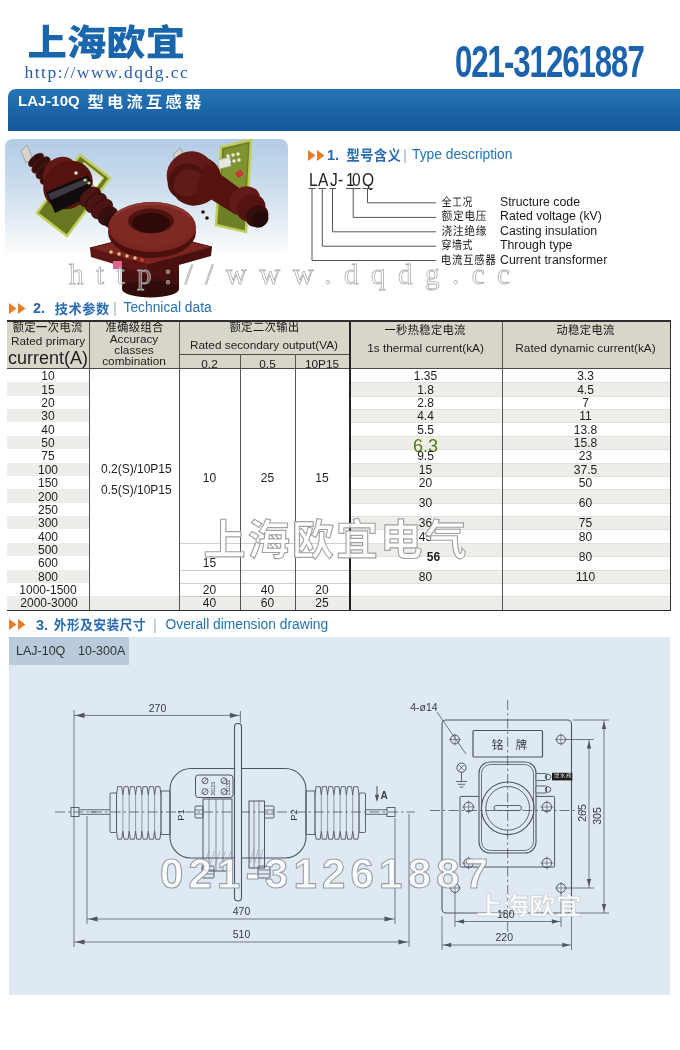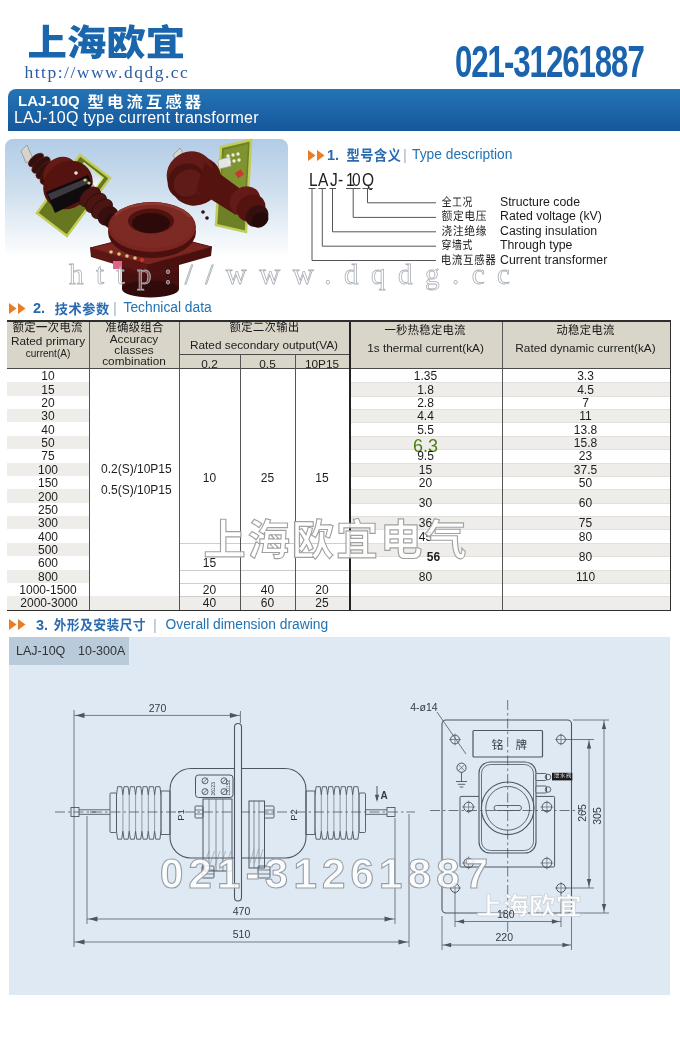--- a/index.html
+++ b/index.html
@@ -9,21 +9,20 @@
 <svg style="position:absolute;left:29.0px;top:23.5px" width="158" height="41" viewBox="0 0 158 41">
       <path d="M13.8 0.8V28.0H-0.0V33.4H36.4V28.0H20.0V16.3H33.6V10.9H20.0V0.8Z M41.4 4.6C43.7 5.8 46.8 7.6 48.3 8.8L51.6 4.8C50.0 3.6 46.8 2.0 44.6 1.0ZM39.1 14.9C41.3 16.0 44.2 17.8 45.5 19.1L48.8 15.1C47.4 13.9 44.4 12.2 42.2 11.3ZM40.1 31.8 45.1 34.6C46.8 30.9 48.5 26.8 50.0 22.9L45.6 20.0C43.9 24.4 41.7 28.9 40.1 31.8ZM60.3 15.5C60.9 16.1 61.6 16.8 62.3 17.4H58.7L59.0 14.9H61.5ZM54.5 0.3C53.3 4.3 51.0 8.5 48.4 11.0C49.8 11.7 52.2 13.1 53.3 14.0L53.9 13.2L53.4 17.4H49.3V22.2H52.7C52.3 24.9 51.9 27.5 51.4 29.6H67.1C67.0 29.8 66.9 30.0 66.8 30.1C66.4 30.6 66.0 30.7 65.4 30.7C64.6 30.7 63.2 30.7 61.6 30.6C62.4 31.8 63.0 33.7 63.1 34.9C64.9 35.0 66.8 35.0 68.0 34.8C69.4 34.5 70.5 34.1 71.4 32.8C71.9 32.2 72.3 31.2 72.6 29.6H75.5V25.1H73.2L73.5 22.2H76.4V17.4H73.8L74.0 12.5C74.0 11.8 74.1 10.3 74.1 10.3H55.9L56.9 8.5H75.3V3.8H59.3L60.1 1.7ZM59.2 23.0C60.0 23.6 60.9 24.4 61.7 25.1H57.6L58.0 22.2H60.5ZM64.4 14.9H68.7L68.6 17.4H65.8L66.6 16.9C66.0 16.4 65.2 15.5 64.4 14.9ZM63.6 22.2H68.3L68.0 25.1H65.4L66.3 24.5C65.7 23.8 64.6 23.0 63.6 22.2Z M88.2 18.7C87.3 20.6 86.3 22.3 85.1 23.8V13.9C86.2 15.4 87.2 17.1 88.2 18.7ZM97.2 2.9H79.6V33.9H97.0V32.8C97.8 33.7 98.7 34.7 99.1 35.5C102.3 32.8 104.3 29.7 105.6 26.5C107.2 29.9 109.3 32.6 112.3 35.1C113.0 33.7 114.6 32.1 115.9 31.1C111.5 27.7 109.2 23.6 107.6 17.1L107.7 14.6V11.5H102.9L103.4 10.1H109.8C109.3 12.3 108.6 14.4 108.1 15.9L112.5 17.2C113.8 14.3 115.1 10.0 116.1 6.1L112.3 5.1L111.5 5.3H104.9C105.2 3.9 105.5 2.5 105.7 1.0L100.4 0.3C99.7 5.6 98.1 10.9 95.4 14.0C96.7 14.6 99.0 16.0 100.0 16.8C100.9 15.6 101.7 14.2 102.5 12.5V14.5C102.5 18.5 101.8 25.1 97.0 30.1V29.1H85.1V26.7C86.1 27.5 87.1 28.3 87.7 28.8C88.9 27.4 90.0 25.7 91.1 23.9C91.9 25.4 92.4 26.8 92.9 28.0L97.7 25.6C96.9 23.5 95.5 20.9 93.8 18.2C95.0 15.3 96.1 12.2 96.9 9.0L91.9 8.1C91.5 9.8 91.0 11.5 90.4 13.1C89.4 11.7 88.4 10.2 87.4 8.9L85.1 10.0V7.7H97.2Z M118.7 29.4V34.2H154.0V29.4H146.5V10.6H125.9V29.4ZM131.4 29.4V27.4H140.6V29.4ZM131.4 21.3H140.6V23.1H131.4ZM131.4 17.0V15.2H140.6V17.0ZM132.5 1.2C132.9 2.0 133.3 3.0 133.5 4.0H119.2V13.3H124.8V8.8H147.6V13.3H153.5V4.0H139.8C139.5 2.8 138.8 1.2 138.1 0.0Z" fill="#1a66ad"></path>
     </svg>
 <div class="t" style="left:24.5px;top:61.5px;font-family:'Liberation Serif',serif;font-size:17.5px;letter-spacing:1.5px;color:#2a5da6;">http://www.dqdg.cc</div>
 <div class="t" id="phone" style="left:455px;top:37.3px;font-size:44px;font-weight:bold;color:#1b63ad;transform:scaleX(0.71);transform-origin:0 0;letter-spacing:-1.5px;">021-31261887</div>
 <div style="position:absolute;left:8px;top:89px;width:672px;height:42px;background:linear-gradient(#2474b6,#15579b);border-radius:8px 0 0 0;"></div>
 <div class="t" style="left:18px;top:92px;font-size:15px;font-weight:bold;color:#fff;">LAJ-10Q</div>
 <svg style="position:absolute;left:87.5px;top:94.2px" width="117" height="19" viewBox="0 0 117 19">
       <path d="M9.5 1.0V6.5H11.3V1.0ZM12.5 0.3V7.2C12.5 7.4 12.4 7.4 12.2 7.4C12.0 7.5 11.1 7.5 10.4 7.4C10.6 7.9 10.9 8.7 11.0 9.1C12.1 9.1 13.0 9.1 13.6 8.8C14.2 8.6 14.4 8.1 14.4 7.2V0.3ZM5.4 2.4V4.1H4.0V2.4ZM1.9 9.9V11.7H6.6V13.0H0.2V14.8H15.1V13.0H8.7V11.7H13.4V9.9H8.7V8.6H7.3V5.8H8.8V4.1H7.3V2.4H8.4V0.6H0.9V2.4H2.2V4.1H0.3V5.8H2.0C1.8 6.6 1.2 7.4 0.0 8.0C0.3 8.2 1.0 9.0 1.3 9.3C2.9 8.4 3.6 7.1 3.9 5.8H5.4V8.9H6.6V9.9Z M26.0 7.7V9.2H22.8V7.7ZM28.1 7.7H31.3V9.2H28.1ZM26.0 5.9H22.8V4.3H26.0ZM28.1 5.9V4.3H31.3V5.9ZM20.7 2.4V12.0H22.8V11.1H26.0V11.9C26.0 14.4 26.6 15.1 28.9 15.1C29.4 15.1 31.5 15.1 32.0 15.1C34.0 15.1 34.6 14.2 34.9 11.6C34.4 11.5 33.8 11.2 33.3 11.0V2.4H28.1V0.2H26.0V2.4ZM32.9 11.1C32.8 12.7 32.6 13.1 31.8 13.1C31.4 13.1 29.5 13.1 29.1 13.1C28.2 13.1 28.1 13.0 28.1 12.0V11.1Z M47.7 8.1V14.6H49.4V8.1ZM44.9 8.1V9.6C44.9 10.9 44.6 12.6 42.7 13.9C43.2 14.2 43.9 14.8 44.1 15.2C46.4 13.6 46.6 11.4 46.6 9.6V8.1ZM50.4 8.1V12.9C50.4 14.0 50.5 14.3 50.8 14.6C51.1 14.9 51.5 15.0 51.9 15.0C52.2 15.0 52.5 15.0 52.8 15.0C53.1 15.0 53.5 14.9 53.7 14.8C53.9 14.6 54.1 14.4 54.2 14.1C54.3 13.7 54.4 12.9 54.4 12.2C54.0 12.0 53.4 11.7 53.1 11.4C53.1 12.2 53.1 12.7 53.0 13.0C53.0 13.2 53.0 13.4 52.9 13.4C52.9 13.5 52.8 13.5 52.7 13.5C52.6 13.5 52.5 13.5 52.4 13.5C52.4 13.5 52.3 13.4 52.3 13.4C52.2 13.3 52.2 13.2 52.2 12.9V8.1ZM39.5 1.7C40.6 2.2 41.9 3.0 42.5 3.6L43.7 2.0C43.0 1.4 41.6 0.7 40.6 0.3ZM38.9 6.2C39.9 6.6 41.3 7.4 41.9 7.9L43.0 6.3C42.3 5.8 41.0 5.1 39.9 4.7ZM39.2 13.8 40.8 15.1C41.8 13.5 42.9 11.7 43.7 10.0L42.3 8.7C41.3 10.6 40.0 12.6 39.2 13.8ZM47.4 0.5C47.6 0.9 47.8 1.5 48.0 2.0H43.7V3.8H46.5C46.0 4.4 45.4 5.1 45.1 5.4C44.8 5.7 44.2 5.8 43.8 5.9C44.0 6.3 44.2 7.2 44.3 7.7C44.9 7.5 45.8 7.4 52.0 6.9C52.3 7.3 52.5 7.7 52.7 8.0L54.2 7.0C53.7 6.1 52.6 4.8 51.7 3.8H54.0V2.0H50.0C49.8 1.4 49.5 0.6 49.2 0.0ZM50.0 4.4 50.8 5.4 47.2 5.6C47.7 5.0 48.2 4.4 48.7 3.8H51.1Z M58.6 13.0V14.9H73.6V13.0H69.8C70.2 10.3 70.7 7.2 70.9 4.8L69.4 4.6L69.1 4.7H64.4L64.8 2.6H73.1V0.7H59.1V2.6H62.6C62.1 5.3 61.3 8.7 60.7 10.9H68.1L67.7 13.0ZM64.0 6.5H68.7L68.3 9.1H63.4Z M81.4 3.9V5.2H86.4V3.9ZM81.4 10.7V13.1C81.4 14.6 82.0 15.1 84.3 15.1C84.8 15.1 87.0 15.1 87.5 15.1C89.4 15.1 90.0 14.5 90.2 12.3C89.7 12.2 88.8 12.0 88.4 11.7C88.3 13.3 88.2 13.5 87.3 13.5C86.8 13.5 85.0 13.5 84.5 13.5C83.6 13.5 83.4 13.5 83.4 13.0V10.7ZM84.1 10.6C84.8 11.3 85.7 12.3 86.1 13.0L87.7 12.2C87.3 11.6 86.3 10.6 85.6 9.9ZM89.6 11.2C90.2 12.2 91.0 13.6 91.3 14.4L93.2 13.8C92.8 12.9 92.0 11.6 91.4 10.6ZM79.4 10.9C79.0 11.9 78.4 13.1 77.8 13.9L79.7 14.7C80.2 13.8 80.8 12.5 81.2 11.6ZM83.0 7.1H84.8V8.3H83.0ZM81.4 5.8V9.6H86.3V9.1C86.7 9.4 87.2 9.9 87.4 10.2C87.9 10.0 88.3 9.6 88.7 9.3C89.3 10.0 90.1 10.4 91.1 10.4C92.5 10.4 93.1 9.8 93.3 7.5C92.8 7.4 92.2 7.1 91.8 6.7C91.7 8.1 91.6 8.7 91.2 8.7C90.8 8.7 90.4 8.4 90.0 8.0C91.0 6.9 91.9 5.5 92.4 4.0L90.7 3.5C90.3 4.5 89.8 5.4 89.2 6.2C89.0 5.4 88.8 4.3 88.7 3.1H93.0V1.6H91.5L91.9 1.3C91.5 0.9 90.8 0.4 90.2 0.0L89.1 0.8C89.4 1.0 89.7 1.3 90.1 1.6H88.6L88.6 0.1H86.7L86.7 1.6H79.1V4.0C79.1 5.7 79.0 7.9 77.8 9.6C78.2 9.8 78.9 10.4 79.2 10.8C80.7 8.9 81.0 6.0 81.0 4.1V3.1H86.9C87.0 4.9 87.3 6.5 87.8 7.7C87.3 8.2 86.8 8.5 86.3 8.8V5.8Z M100.5 2.4H102.3V3.8H100.5ZM107.4 2.4H109.4V3.8H107.4ZM106.7 6.0C107.3 6.2 107.9 6.5 108.4 6.9H104.7C105.0 6.5 105.2 6.0 105.4 5.6L104.2 5.4V0.7H98.7V5.5H103.4C103.1 5.9 102.8 6.4 102.5 6.9H97.5V8.5H100.7C99.8 9.3 98.6 10.0 97.1 10.5C97.4 10.8 97.9 11.6 98.1 12.0L98.7 11.8V15.3H100.5V14.9H102.3V15.2H104.2V10.2H101.6C102.2 9.7 102.9 9.1 103.4 8.5H106.2C106.7 9.1 107.3 9.7 107.9 10.2H105.7V15.3H107.5V14.9H109.4V15.2H111.3V11.9L111.7 12.1C112.0 11.6 112.6 10.9 113.0 10.5C111.4 10.1 109.8 9.4 108.6 8.5H112.5V6.9H109.7L110.2 6.4C109.8 6.1 109.2 5.7 108.6 5.5H111.3V0.7H105.6V5.5H107.3ZM100.5 13.2V11.8H102.3V13.2ZM107.5 13.2V11.8H109.4V13.2Z" fill="#fff"></path>
     </svg>
-<div class="t" style="left:14px;top:108.8px;font-size:16px;letter-spacing:0.2px;color:#fff;">LAJ-10Q type current transformer</div>
 <svg style="position:absolute;left:0;top:135px" width="310" height="165" viewBox="0 0 310 165">
 <defs>
 <linearGradient id="pbg" x1="0" y1="0" x2="0" y2="1">
 <stop offset="0" stop-color="#b2cce6"></stop>
           <stop offset="0.45" stop-color="#cfdfee"></stop>
           <stop offset="0.8" stop-color="#eef4f9"></stop>
           <stop offset="1" stop-color="#ffffff"></stop>
 </linearGradient>
 </defs>
 <rect x="5" y="4" width="283" height="119" rx="8" fill="url(#pbg)"></rect>
@@ -221,21 +220,21 @@
 <div style="position:absolute;left:89.0px;top:321.8px;width:1.1px;height:287.9px;background:#555;"></div>
 <div style="position:absolute;left:179.0px;top:321.8px;width:1.1px;height:287.9px;background:#555;"></div>
 <div style="position:absolute;left:240.0px;top:354.0px;width:1.1px;height:255.7px;background:#555;"></div>
 <div style="position:absolute;left:295.0px;top:354.0px;width:1.1px;height:255.7px;background:#555;"></div>
 <div style="position:absolute;left:349.0px;top:321.8px;width:2.0px;height:287.9px;background:#222;"></div>
 <div style="position:absolute;left:502.0px;top:321.8px;width:1.1px;height:287.9px;background:#555;"></div>
 <svg style="position:absolute;left:13.0px;top:320.5px" width="73" height="15" viewBox="0 0 73 15">
       <path d="M7.5 4.4C7.4 8.2 7.3 9.9 4.8 10.8C4.9 11.0 5.1 11.3 5.2 11.5C7.9 10.4 8.1 8.5 8.2 4.4ZM8.0 9.4C8.7 10.0 9.7 10.9 10.2 11.4L10.6 10.8C10.2 10.3 9.2 9.4 8.4 8.9ZM5.6 2.9V8.8H6.3V3.7H9.2V8.7H10.0V2.9H7.8C8.0 2.5 8.2 2.1 8.3 1.6H10.4V0.8H5.4V1.6H7.5C7.4 2.1 7.2 2.5 7.1 2.9ZM2.0 0.3C2.1 0.6 2.3 1.0 2.4 1.3H0.3V3.1H1.0V2.0H4.4V3.1H5.2V1.3H3.3C3.2 0.9 3.0 0.5 2.8 0.1ZM1.0 7.6V11.4H1.8V11.0H3.8V11.3H4.6V7.6ZM1.8 10.2V8.3H3.8V10.2ZM1.3 5.3 2.1 5.8C1.5 6.3 0.7 6.7 -0.0 7.0C0.1 7.1 0.3 7.5 0.4 7.8C1.2 7.4 2.1 6.9 2.8 6.3C3.6 6.7 4.2 7.2 4.7 7.5L5.3 6.8C4.8 6.5 4.1 6.1 3.4 5.7C4.0 5.1 4.5 4.4 4.8 3.6L4.3 3.3L4.1 3.3H2.4C2.5 3.1 2.7 2.8 2.8 2.6L2.0 2.4C1.7 3.3 1.0 4.3 0.0 5.0C0.2 5.1 0.4 5.4 0.5 5.6C1.1 5.1 1.6 4.6 1.9 4.0H3.7C3.5 4.5 3.1 4.9 2.7 5.3L1.8 4.8Z M13.8 5.8C13.6 8.0 12.9 9.8 11.7 10.9C11.9 11.0 12.2 11.3 12.4 11.5C13.1 10.8 13.7 9.8 14.1 8.7C15.1 10.8 16.8 11.3 19.2 11.3H21.9C21.9 11.0 22.1 10.5 22.2 10.3C21.6 10.3 19.7 10.3 19.2 10.3C18.6 10.3 17.9 10.3 17.4 10.2V7.7H20.8V6.8H17.4V4.8H20.3V3.9H13.7V4.8H16.5V9.9C15.6 9.5 14.8 8.8 14.4 7.5C14.5 7.0 14.6 6.5 14.7 5.9ZM16.1 0.3C16.3 0.6 16.5 1.1 16.6 1.5H12.2V4.2H13.0V2.4H20.8V4.2H21.7V1.5H17.6C17.5 1.1 17.2 0.5 16.9 0.0Z M23.4 5.1V6.2H33.9V5.1Z M35.3 1.6C36.1 2.1 37.0 2.8 37.5 3.3L38.0 2.6C37.5 2.1 36.6 1.4 35.8 0.9ZM35.1 9.6 35.9 10.2C36.6 9.1 37.5 7.7 38.1 6.4L37.5 5.8C36.7 7.1 35.8 8.7 35.1 9.6ZM39.8 0.1C39.4 2.1 38.8 4.0 37.9 5.2C38.2 5.3 38.6 5.6 38.7 5.7C39.2 5.0 39.6 4.1 40.0 3.1H44.2C44.0 4.0 43.6 4.9 43.3 5.5C43.5 5.6 43.9 5.8 44.1 5.9C44.5 5.0 45.0 3.7 45.3 2.5L44.6 2.1L44.5 2.2H40.2C40.4 1.6 40.6 0.9 40.7 0.3ZM41.1 3.7V4.5C41.1 6.2 40.9 8.9 37.4 10.8C37.6 10.9 37.9 11.3 38.0 11.5C40.3 10.3 41.3 8.7 41.7 7.2C42.3 9.2 43.4 10.6 45.0 11.4C45.1 11.1 45.4 10.7 45.6 10.5C43.6 9.8 42.5 7.9 42.0 5.4C42.0 5.1 42.0 4.8 42.0 4.5V3.7Z M51.5 5.4V7.2H48.6V5.4ZM52.4 5.4H55.3V7.2H52.4ZM51.5 4.6H48.6V2.8H51.5ZM52.4 4.6V2.8H55.3V4.6ZM47.8 1.9V8.9H48.6V8.1H51.5V9.4C51.5 10.9 51.9 11.2 53.1 11.2C53.4 11.2 55.3 11.2 55.6 11.2C56.9 11.2 57.1 10.6 57.3 8.7C57.0 8.6 56.7 8.5 56.4 8.3C56.4 9.9 56.2 10.3 55.6 10.3C55.2 10.3 53.5 10.3 53.2 10.3C52.5 10.3 52.4 10.2 52.4 9.4V8.1H56.2V1.9H52.4V0.1H51.5V1.9Z M64.6 6.0V10.9H65.4V6.0ZM62.6 6.0V7.3C62.6 8.4 62.4 9.8 61.0 10.8C61.2 10.9 61.5 11.2 61.6 11.4C63.2 10.2 63.3 8.6 63.3 7.3V6.0ZM66.6 6.0V9.9C66.6 10.7 66.7 10.9 66.8 11.0C67.0 11.2 67.2 11.2 67.5 11.2C67.6 11.2 67.9 11.2 68.0 11.2C68.2 11.2 68.5 11.2 68.6 11.1C68.7 11.0 68.8 10.9 68.9 10.6C68.9 10.4 69.0 9.7 69.0 9.2C68.8 9.1 68.5 9.0 68.4 8.9C68.4 9.4 68.4 9.9 68.4 10.1C68.3 10.3 68.3 10.4 68.2 10.4C68.2 10.5 68.1 10.5 68.0 10.5C67.9 10.5 67.7 10.5 67.7 10.5C67.6 10.5 67.5 10.5 67.5 10.4C67.4 10.4 67.4 10.3 67.4 10.0V6.0ZM59.0 0.9C59.7 1.3 60.5 2.0 60.9 2.5L61.4 1.8C61.0 1.3 60.2 0.7 59.5 0.2ZM58.5 4.3C59.2 4.7 60.1 5.2 60.5 5.7L61.0 4.9C60.6 4.5 59.7 3.9 58.9 3.6ZM58.8 10.7 59.5 11.3C60.1 10.1 60.9 8.6 61.5 7.3L60.9 6.7C60.3 8.1 59.4 9.7 58.8 10.7ZM64.4 0.3C64.6 0.7 64.8 1.2 64.9 1.7H61.6V2.5H63.9C63.4 3.2 62.8 4.1 62.5 4.3C62.3 4.5 62.0 4.6 61.8 4.6C61.8 4.9 62.0 5.3 62.0 5.5C62.3 5.4 62.9 5.3 67.6 5.0C67.8 5.3 68.0 5.6 68.1 5.9L68.8 5.4C68.4 4.7 67.5 3.5 66.8 2.7L66.2 3.1C66.4 3.5 66.7 3.9 67.0 4.2L63.4 4.5C63.9 3.9 64.4 3.1 64.9 2.5H68.8V1.7H65.8C65.6 1.2 65.4 0.6 65.2 0.1Z" fill="#1d1d1d"></path>
     </svg>
 <div class="t" style="left:48px;top:333.8px;transform:translateX(-50%);font-size:11.8px;font-weight:normal;color:#1d1d1d;letter-spacing:0px;">Rated primary</div>
-<div class="t" style="left:48px;top:347.8px;transform:translateX(-50%);font-size:10px;font-weight:normal;color:#1d1d1d;letter-spacing:0px;">current(A)</div>
+<div class="t" style="left:48px;top:347.8px;transform:translateX(-50%);font-size:18px;font-weight:normal;color:#1d1d1d;letter-spacing:0px;">current(A)</div>
 <svg style="position:absolute;left:105.5px;top:320.5px" width="61" height="15" viewBox="0 0 61 15">
       <path d="M0.0 1.0C0.6 1.8 1.2 3.0 1.5 3.8L2.3 3.3C2.0 2.6 1.3 1.4 0.7 0.6ZM0.0 10.5 0.9 10.9C1.4 9.7 2.0 8.1 2.5 6.7L1.7 6.3C1.2 7.7 0.5 9.4 0.0 10.5ZM4.4 5.6H6.8V7.2H4.4ZM4.4 4.7V3.1H6.8V4.7ZM6.3 0.5C6.7 1.0 7.0 1.8 7.2 2.3H4.6C4.9 1.7 5.1 1.0 5.3 0.4L4.5 0.1C3.9 2.1 3.0 3.9 1.8 5.1C2.0 5.2 2.3 5.6 2.5 5.8C2.9 5.3 3.2 4.8 3.6 4.2V11.5H4.4V10.6H10.3V9.7H7.6V8.0H9.8V7.2H7.6V5.6H9.8V4.7H7.6V3.1H10.0V2.3H7.2L8.0 1.9C7.8 1.4 7.4 0.7 7.1 0.1ZM4.4 8.0H6.8V9.7H4.4Z M17.4 0.0C16.9 1.5 16.0 3.0 15.0 3.9C15.2 4.1 15.5 4.5 15.6 4.6C15.7 4.4 15.9 4.2 16.1 4.0V6.5C16.1 7.9 16.0 9.7 14.9 11.0C15.1 11.1 15.4 11.3 15.6 11.5C16.3 10.6 16.6 9.5 16.8 8.4H18.4V11.0H19.2V8.4H20.8V10.4C20.8 10.5 20.7 10.5 20.6 10.6C20.5 10.6 20.0 10.6 19.5 10.5C19.6 10.8 19.7 11.1 19.8 11.4C20.5 11.4 20.9 11.4 21.2 11.2C21.5 11.1 21.6 10.8 21.6 10.4V3.2H19.5C19.9 2.7 20.3 2.0 20.6 1.4L20.1 1.0L19.9 1.1H17.8C17.9 0.8 18.0 0.5 18.1 0.2ZM18.4 7.6H16.9C16.9 7.2 16.9 6.9 16.9 6.5V6.1H18.4ZM19.2 7.6V6.1H20.8V7.6ZM18.4 5.4H16.9V4.0H18.4ZM19.2 5.4V4.0H20.8V5.4ZM16.7 3.2H16.7C16.9 2.8 17.2 2.3 17.4 1.9H19.5C19.2 2.3 18.9 2.8 18.6 3.2ZM11.7 0.7V1.6H13.1C12.8 3.5 12.3 5.2 11.5 6.4C11.6 6.7 11.8 7.2 11.9 7.4C12.1 7.1 12.3 6.8 12.5 6.4V10.9H13.2V9.9H15.2V4.5H13.2C13.5 3.6 13.7 2.6 13.9 1.6H15.6V0.7ZM13.2 5.4H14.5V9.1H13.2Z M23.2 9.8 23.4 10.7C24.5 10.3 25.9 9.7 27.2 9.1L27.1 8.3C25.7 8.8 24.2 9.4 23.2 9.8ZM27.3 0.8V1.7H28.5C28.4 5.7 28.0 8.9 26.5 10.9C26.7 11.1 27.1 11.4 27.2 11.5C28.2 10.1 28.7 8.3 29.0 6.1C29.4 7.1 29.9 8.0 30.4 8.9C29.8 9.7 28.9 10.3 28.1 10.8C28.2 10.9 28.5 11.3 28.7 11.5C29.5 11.0 30.3 10.4 31.0 9.6C31.6 10.4 32.3 11.0 33.1 11.5C33.2 11.2 33.5 10.9 33.7 10.7C32.9 10.3 32.1 9.6 31.5 8.9C32.3 7.7 32.9 6.2 33.2 4.4L32.7 4.2L32.5 4.2H31.4C31.7 3.2 32.0 1.9 32.3 0.8ZM29.4 1.7H31.2C30.9 2.9 30.6 4.2 30.3 5.1H32.2C32.0 6.3 31.5 7.3 31.0 8.2C30.2 7.0 29.6 5.7 29.2 4.3C29.3 3.5 29.3 2.6 29.4 1.7ZM23.4 5.2C23.5 5.1 23.8 5.1 25.3 4.8C24.7 5.7 24.3 6.3 24.0 6.6C23.7 7.1 23.4 7.4 23.2 7.4C23.3 7.7 23.4 8.1 23.4 8.3C23.7 8.1 24.1 7.9 27.1 6.9C27.1 6.7 27.0 6.4 27.0 6.1L24.8 6.8C25.6 5.7 26.5 4.4 27.2 3.1L26.5 2.6C26.3 3.1 26.0 3.6 25.8 4.0L24.3 4.2C24.9 3.1 25.6 1.7 26.1 0.4L25.4 0.0C24.9 1.5 24.0 3.2 23.8 3.6C23.5 4.0 23.3 4.3 23.1 4.4C23.2 4.6 23.3 5.0 23.4 5.2Z M34.9 9.8 35.1 10.7C36.2 10.4 37.6 10.0 38.9 9.6L38.8 8.8C37.4 9.2 35.9 9.5 34.9 9.8ZM39.8 0.7V10.3H38.7V11.2H45.2V10.3H44.3V0.7ZM40.6 10.3V7.9H43.4V10.3ZM40.6 4.7H43.4V7.1H40.6ZM40.6 3.8V1.5H43.4V3.8ZM35.1 5.2C35.3 5.1 35.6 5.0 37.1 4.8C36.6 5.7 36.1 6.3 35.8 6.6C35.5 7.0 35.2 7.3 34.9 7.4C35.0 7.6 35.2 8.0 35.2 8.2C35.4 8.1 35.8 7.9 38.9 7.3C38.9 7.1 38.9 6.7 38.9 6.5L36.4 7.0C37.4 5.9 38.3 4.5 39.1 3.1L38.4 2.7C38.2 3.1 37.9 3.6 37.6 4.0L36.0 4.2C36.7 3.1 37.4 1.8 38.0 0.4L37.2 0.0C36.7 1.5 35.8 3.2 35.5 3.6C35.3 4.0 35.1 4.3 34.8 4.4C34.9 4.6 35.1 5.0 35.1 5.2Z M51.9 0.0C50.7 1.9 48.6 3.6 46.5 4.5C46.7 4.7 46.9 5.1 47.1 5.3C47.7 5.1 48.3 4.7 48.8 4.3V5.0H54.6V4.1C55.1 4.5 55.8 4.9 56.4 5.2C56.5 4.9 56.8 4.6 57.0 4.4C55.2 3.6 53.6 2.5 52.3 1.0L52.6 0.4ZM49.2 4.1C50.1 3.4 51.0 2.6 51.7 1.7C52.6 2.6 53.5 3.4 54.5 4.1ZM48.2 6.5V11.5H49.1V10.8H54.4V11.4H55.3V6.5ZM49.1 9.9V7.3H54.4V9.9Z" fill="#1d1d1d"></path>
     </svg>
 <div class="t" style="left:134px;top:331.6px;transform:translateX(-50%);font-size:11.8px;font-weight:normal;color:#1d1d1d;letter-spacing:0px;">Accuracy</div>
 <div class="t" style="left:134px;top:342.6px;transform:translateX(-50%);font-size:11.8px;font-weight:normal;color:#1d1d1d;letter-spacing:0px;">classes</div>
 <div class="t" style="left:134px;top:353.6px;transform:translateX(-50%);font-size:11.8px;font-weight:normal;color:#1d1d1d;letter-spacing:0px;">combination</div>
 <svg style="position:absolute;left:230.0px;top:321.0px" width="72" height="14" viewBox="0 0 72 14">
       <path d="M7.4 4.3C7.4 8.1 7.2 9.7 4.8 10.7C4.9 10.8 5.1 11.1 5.2 11.3C7.9 10.3 8.1 8.3 8.2 4.3ZM7.9 9.3C8.7 9.8 9.6 10.7 10.1 11.2L10.6 10.6C10.1 10.1 9.1 9.3 8.4 8.7ZM5.6 2.9V8.6H6.3V3.6H9.2V8.6H10.0V2.9H7.8C8.0 2.5 8.1 2.1 8.3 1.6H10.4V0.8H5.4V1.6H7.5C7.4 2.0 7.2 2.5 7.1 2.9ZM2.0 0.3C2.1 0.6 2.3 0.9 2.4 1.3H0.2V3.1H1.0V2.0H4.4V3.1H5.2V1.3H3.3C3.2 0.9 3.0 0.5 2.8 0.1ZM1.0 7.5V11.2H1.8V10.8H3.7V11.1H4.5V7.5ZM1.8 10.0V8.2H3.7V10.0ZM1.2 5.2 2.1 5.7C1.5 6.2 0.7 6.6 0.0 6.8C0.1 7.0 0.3 7.4 0.4 7.6C1.2 7.3 2.1 6.8 2.8 6.1C3.5 6.6 4.2 7.0 4.7 7.4L5.2 6.7C4.8 6.4 4.1 6.0 3.4 5.6C4.0 5.0 4.4 4.3 4.8 3.5L4.3 3.2L4.1 3.3H2.4C2.5 3.0 2.6 2.8 2.7 2.5L2.0 2.4C1.6 3.2 1.0 4.2 0.0 4.9C0.2 5.0 0.4 5.3 0.5 5.5C1.1 5.0 1.6 4.5 1.9 4.0H3.7C3.4 4.4 3.1 4.8 2.7 5.2L1.8 4.7Z M13.8 5.7C13.5 7.9 12.9 9.6 11.6 10.7C11.8 10.8 12.2 11.1 12.3 11.3C13.1 10.6 13.6 9.7 14.0 8.5C15.1 10.6 16.8 11.1 19.1 11.1H21.8C21.8 10.8 22.0 10.4 22.1 10.1C21.6 10.1 19.6 10.1 19.2 10.1C18.5 10.1 17.9 10.1 17.3 10.0V7.5H20.7V6.7H17.3V4.7H20.2V3.8H13.6V4.7H16.4V9.7C15.5 9.4 14.8 8.7 14.3 7.4C14.5 6.9 14.6 6.3 14.6 5.8ZM16.1 0.3C16.2 0.6 16.4 1.1 16.6 1.5H12.1V4.1H13.0V2.3H20.8V4.1H21.6V1.5H17.5C17.4 1.1 17.1 0.4 16.9 -0.0Z M24.5 1.8V2.8H32.6V1.8ZM23.5 9.0V10.0H33.6V9.0Z M35.2 1.6C35.9 2.0 36.9 2.8 37.4 3.3L37.9 2.5C37.4 2.0 36.5 1.4 35.7 0.9ZM35.0 9.4 35.8 10.0C36.5 8.9 37.4 7.5 38.0 6.3L37.4 5.7C36.6 7.0 35.7 8.5 35.0 9.4ZM39.7 0.1C39.3 2.0 38.7 3.9 37.8 5.1C38.0 5.2 38.5 5.5 38.6 5.6C39.1 4.9 39.5 4.0 39.8 3.0H44.0C43.8 3.9 43.5 4.8 43.2 5.4C43.4 5.5 43.7 5.7 43.9 5.8C44.3 4.9 44.8 3.7 45.1 2.5L44.5 2.1L44.3 2.1H40.1C40.3 1.5 40.5 0.9 40.6 0.3ZM41.0 3.6V4.4C41.0 6.1 40.7 8.8 37.3 10.6C37.5 10.8 37.8 11.1 37.9 11.3C40.1 10.1 41.1 8.5 41.6 7.1C42.2 9.0 43.2 10.4 44.9 11.2C45.0 10.9 45.2 10.5 45.4 10.4C43.5 9.6 42.4 7.7 41.9 5.3C41.9 5.0 41.9 4.7 41.9 4.4V3.6Z M54.5 4.9V9.2H55.2V4.9ZM56.0 4.4V10.2C56.0 10.4 55.9 10.4 55.8 10.4C55.6 10.4 55.2 10.4 54.7 10.4C54.8 10.6 54.9 10.9 54.9 11.1C55.6 11.1 56.0 11.1 56.3 11.0C56.6 10.9 56.7 10.7 56.7 10.2V4.4ZM47.0 6.3C47.1 6.2 47.4 6.1 47.8 6.1H48.7V7.8C47.9 8.0 47.2 8.1 46.7 8.3L46.9 9.1L48.7 8.6V11.2H49.4V8.4L50.4 8.1L50.3 7.4L49.4 7.6V6.1H50.3V5.3H49.4V3.4H48.7V5.3H47.7C48.0 4.4 48.3 3.4 48.5 2.4H50.3V1.5H48.6C48.7 1.1 48.8 0.7 48.9 0.2L48.1 0.1C48.0 0.6 48.0 1.1 47.9 1.5H46.7V2.4H47.7C47.5 3.4 47.3 4.2 47.2 4.5C47.1 5.1 46.9 5.4 46.7 5.5C46.8 5.7 46.9 6.1 47.0 6.3ZM53.7 0.0C52.9 1.3 51.5 2.5 50.1 3.2C50.3 3.4 50.6 3.7 50.7 3.9C51.0 3.7 51.3 3.5 51.6 3.3V3.8H55.8V3.2C56.1 3.4 56.4 3.6 56.7 3.8C56.8 3.5 57.0 3.2 57.2 3.0C56.0 2.5 55.0 1.8 54.1 0.8L54.4 0.4ZM51.9 3.1C52.6 2.6 53.2 2.0 53.7 1.4C54.2 2.1 54.9 2.6 55.6 3.1ZM53.2 5.4V6.3H51.6V5.4ZM50.9 4.6V11.2H51.6V8.7H53.2V10.3C53.2 10.4 53.1 10.4 53.0 10.4C52.9 10.4 52.6 10.4 52.3 10.4C52.4 10.6 52.5 11.0 52.5 11.2C53.0 11.2 53.3 11.2 53.6 11.0C53.8 10.9 53.9 10.7 53.9 10.3V4.6ZM51.6 7.0H53.2V8.0H51.6Z M59.0 6.1V10.5H67.1V11.2H68.0V6.1H67.1V9.6H64.0V5.4H67.5V1.2H66.6V4.5H64.0V0.1H63.0V4.5H60.4V1.2H59.5V5.4H63.0V9.6H60.0V6.1Z" fill="#1d1d1d"></path>
     </svg>
 <div class="t" style="left:264px;top:337.6px;transform:translateX(-50%);font-size:11.8px;font-weight:normal;color:#1d1d1d;letter-spacing:0px;">Rated secondary output(VA)</div>

